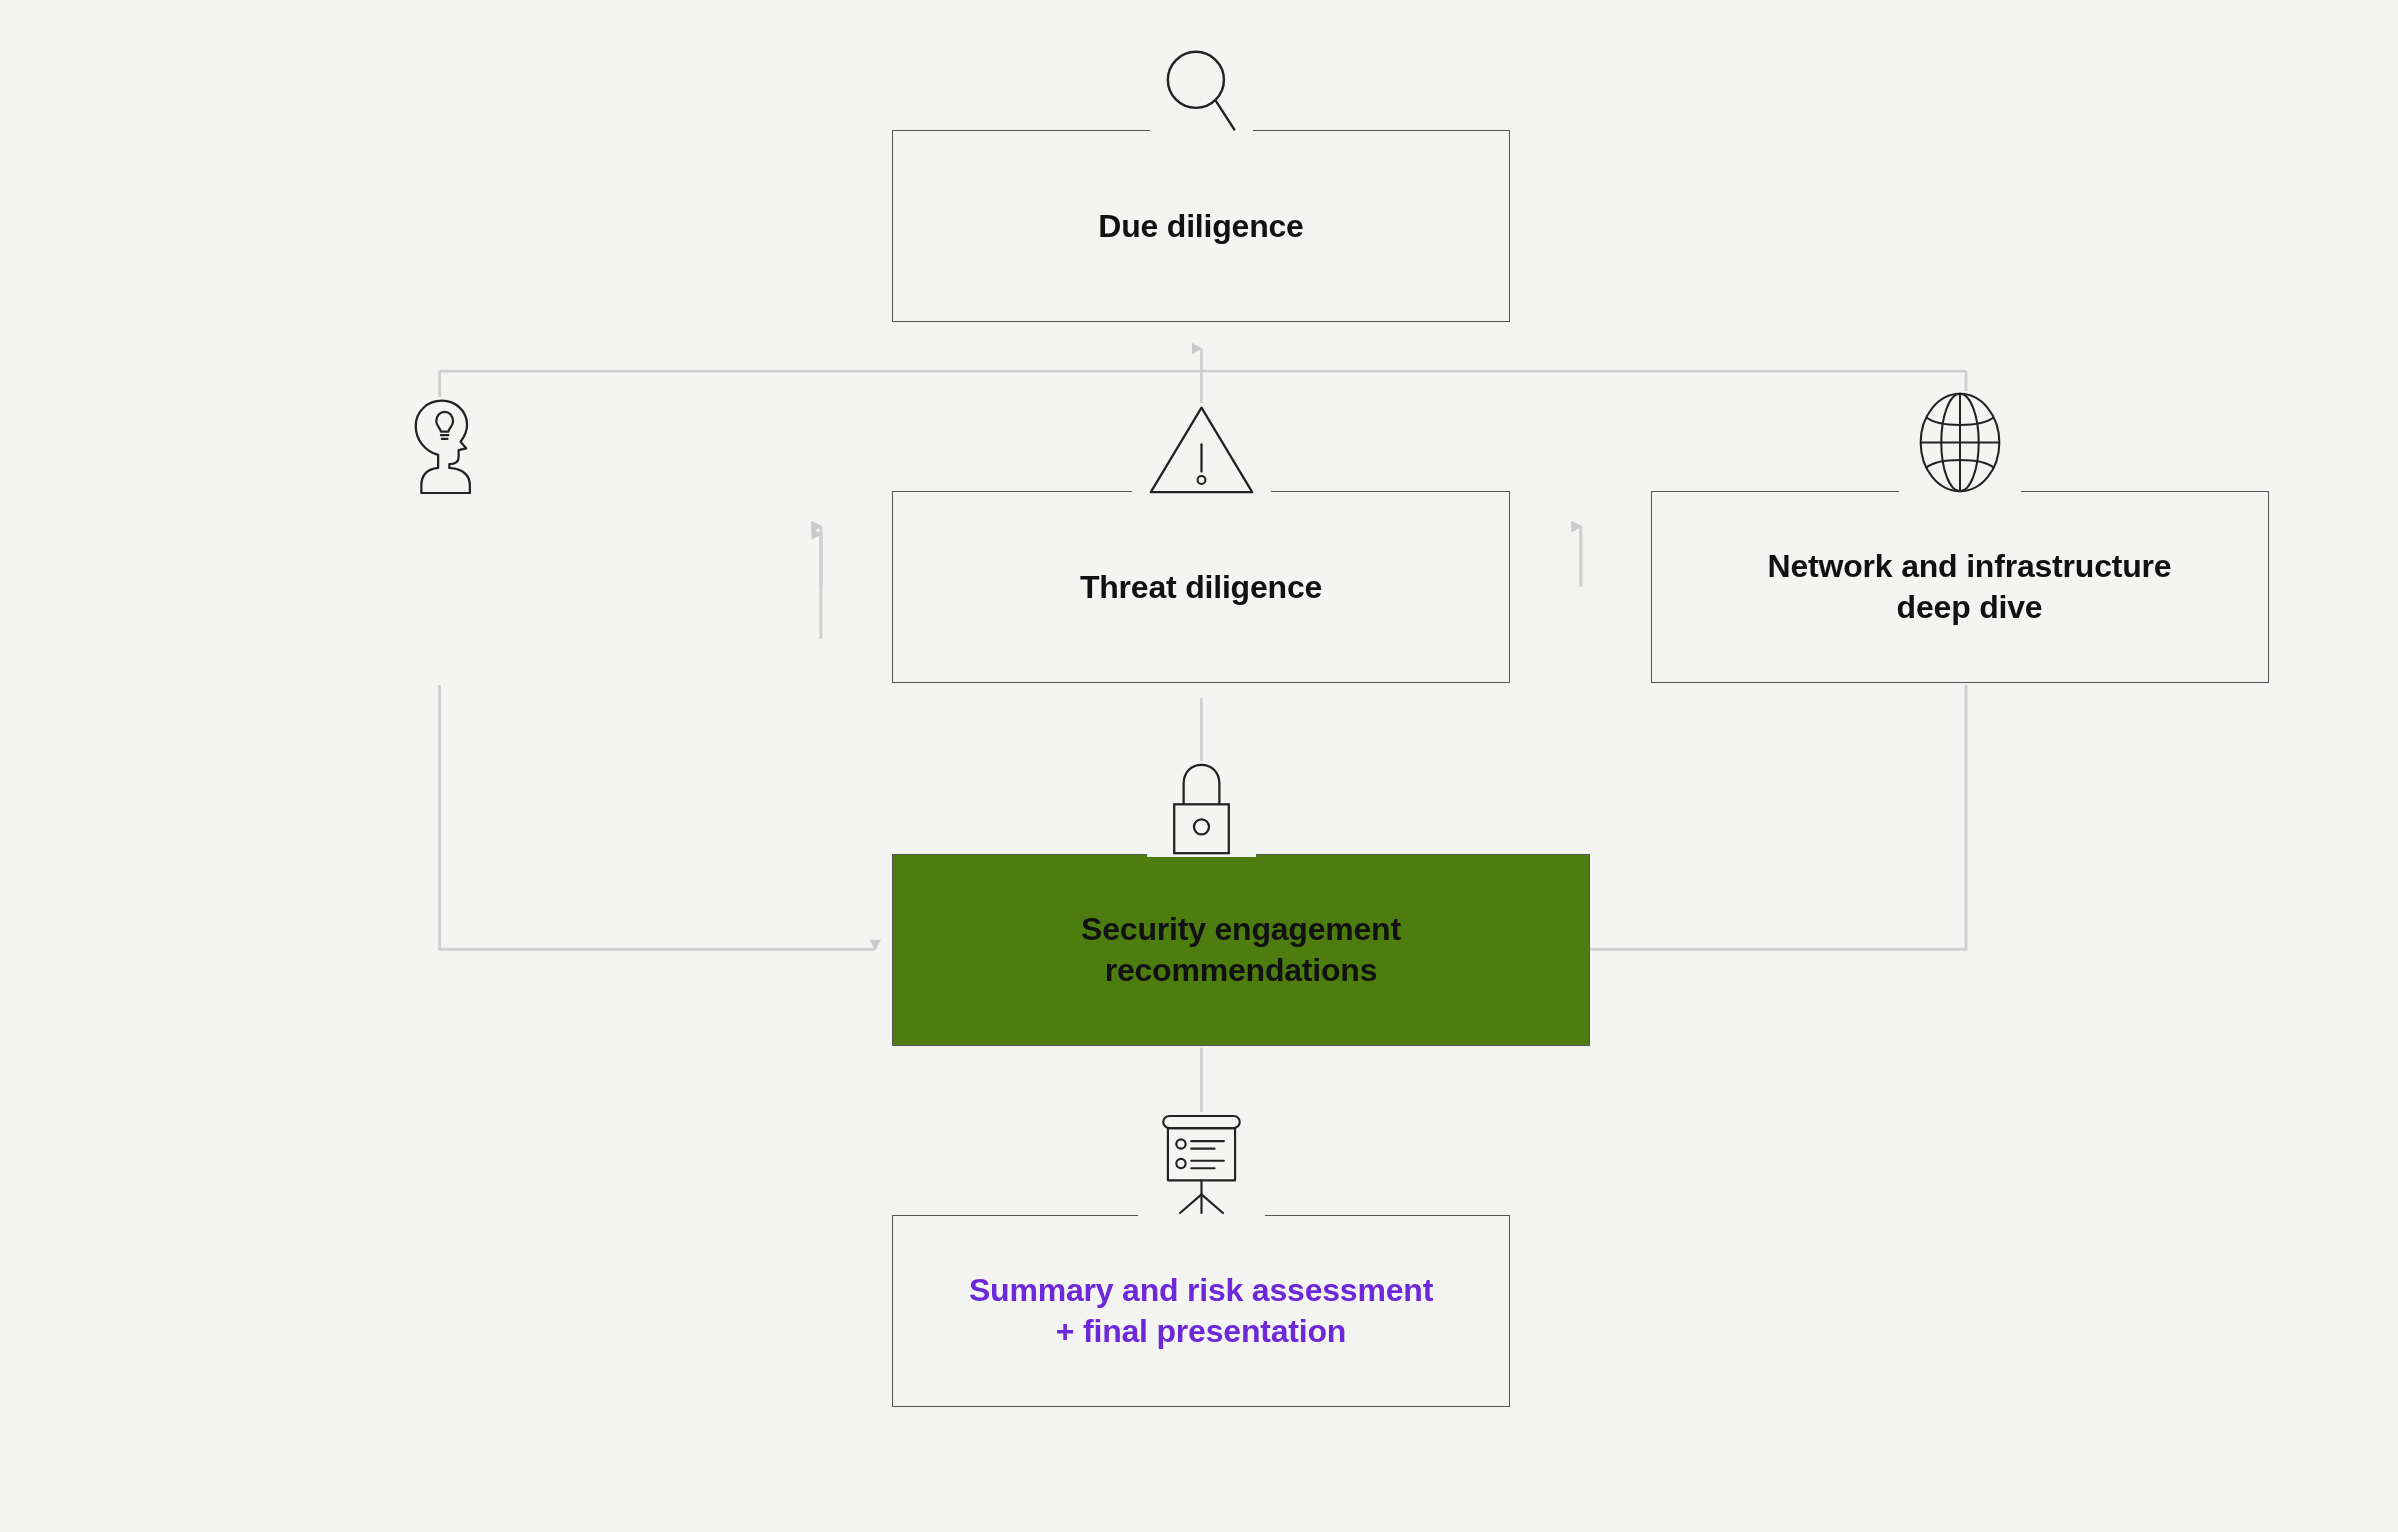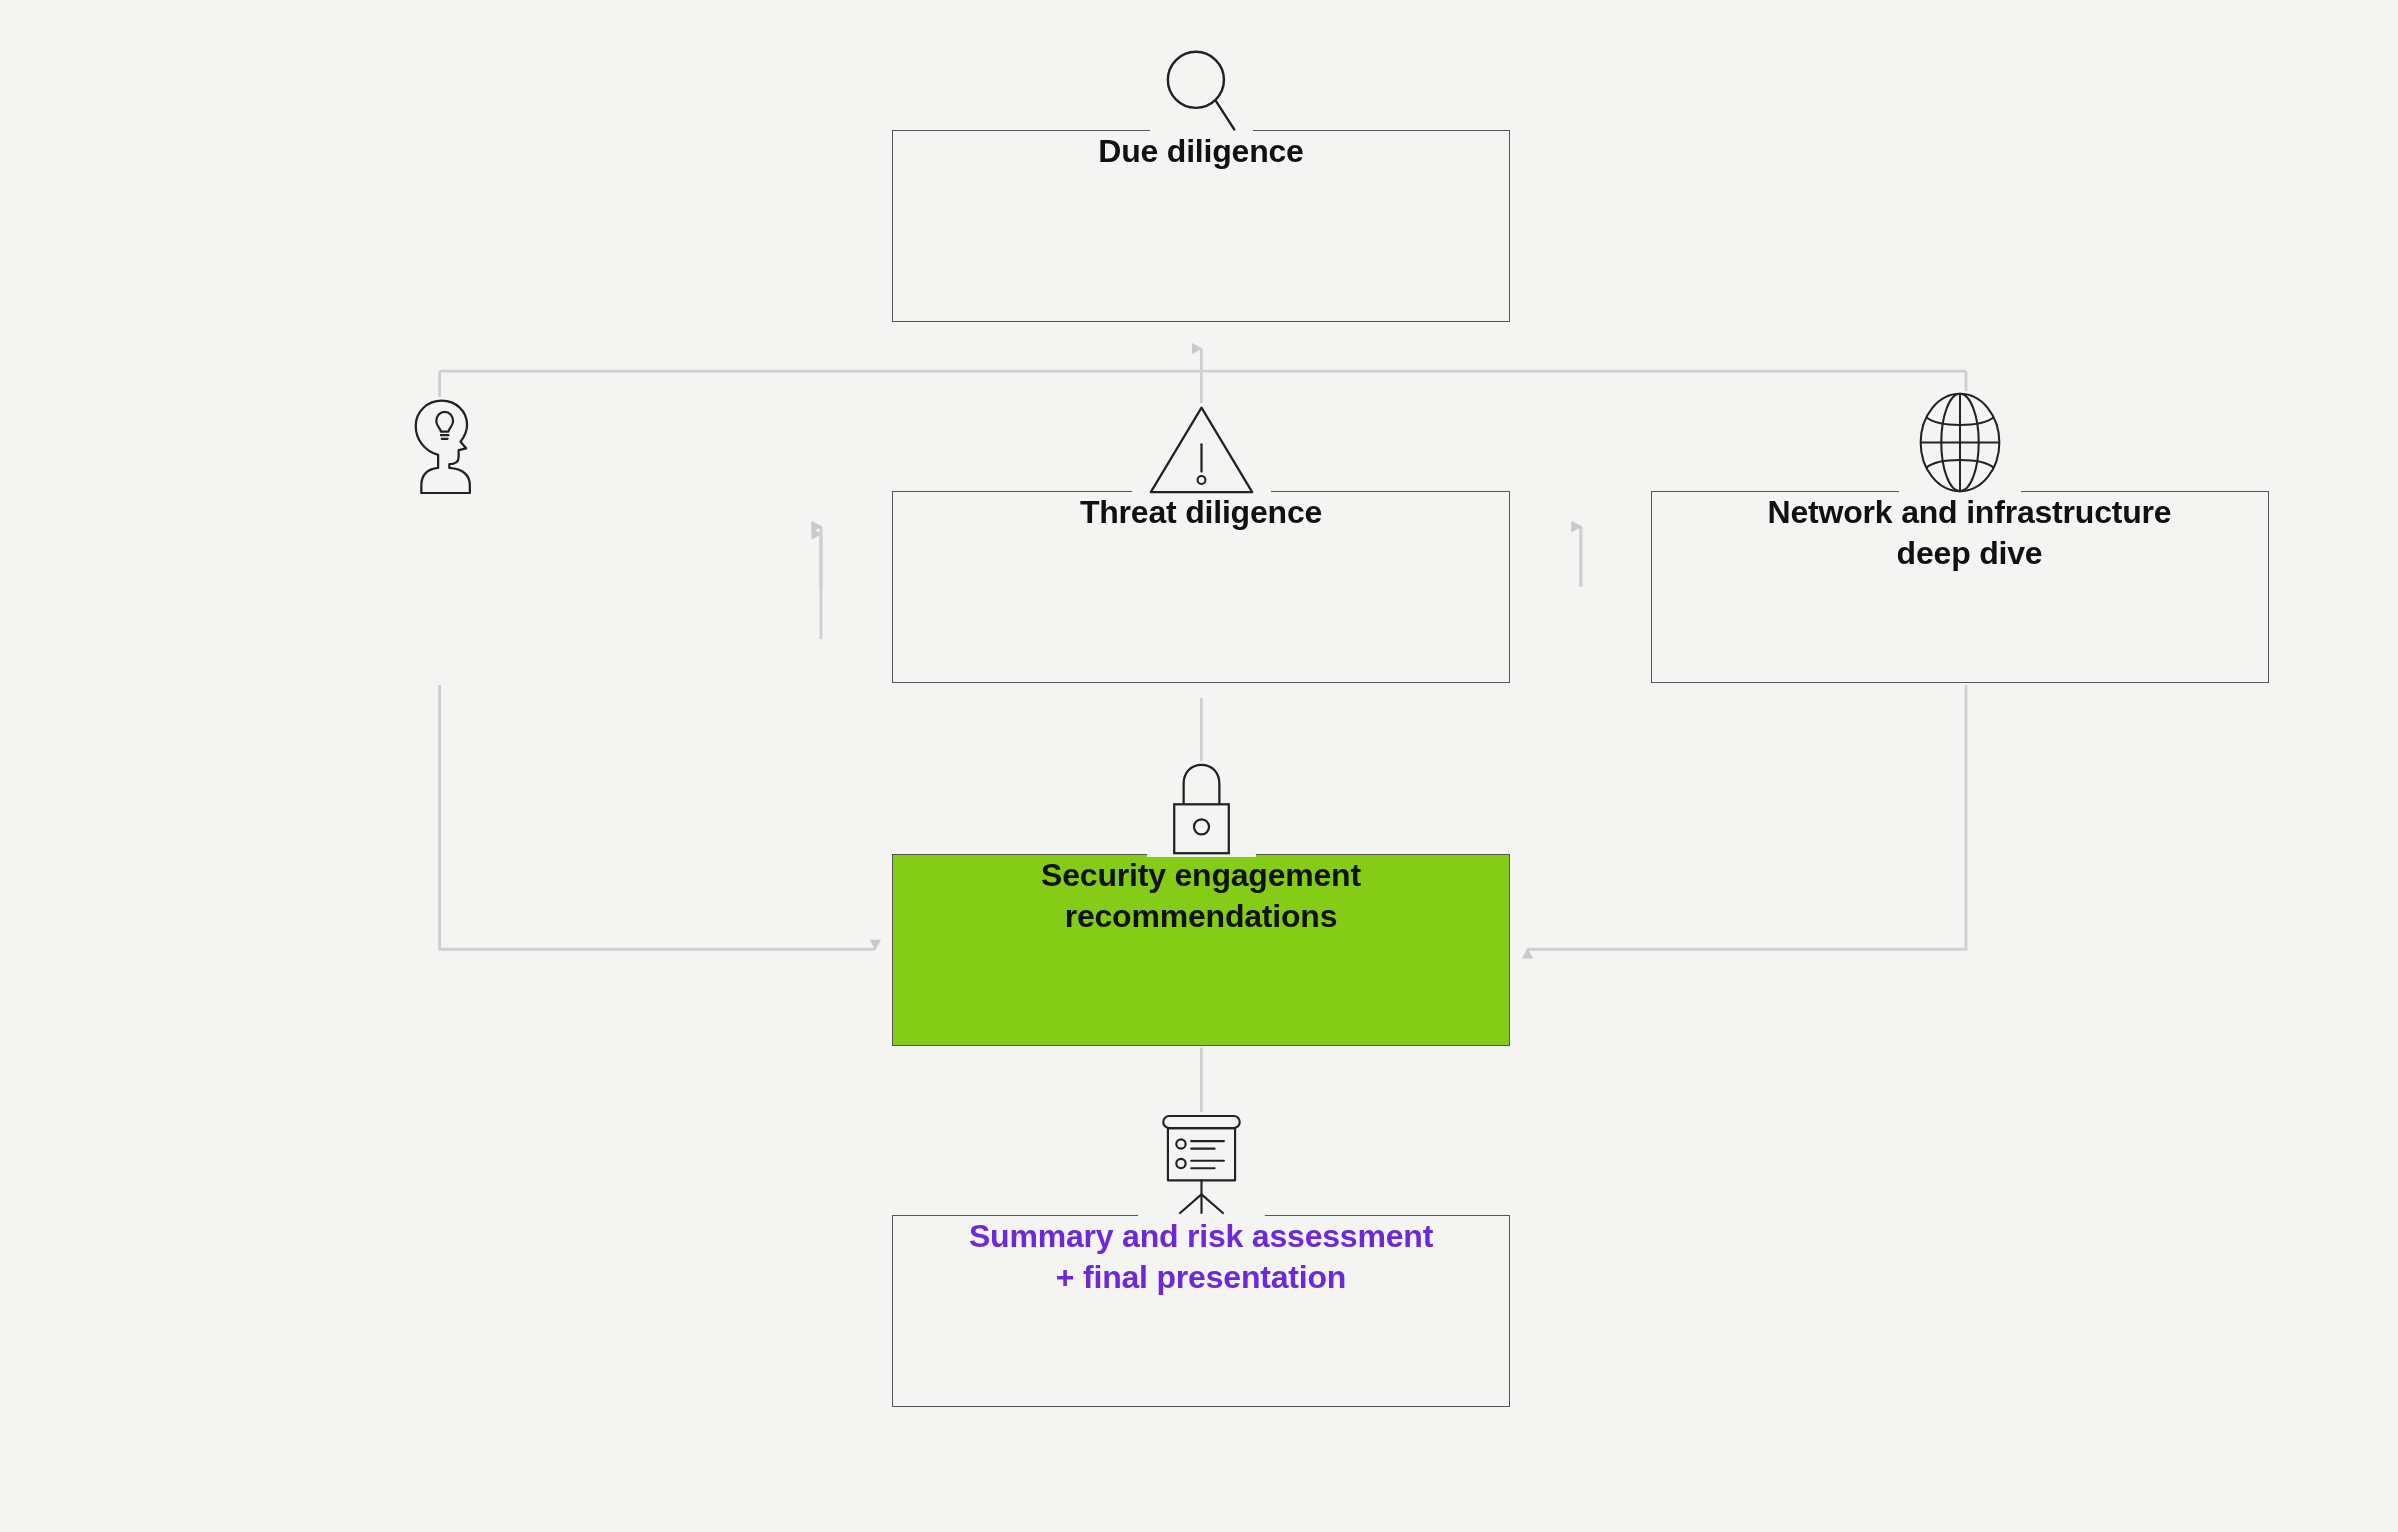--- a/index.html
+++ b/index.html
@@ -28,21 +28,21 @@
     z-index: 1;
   }
   
   .node {
     position: absolute;
     box-sizing: border-box;
     border: 1.9px solid #555555;
     background: #f4f4f3;
     z-index: 2;
     display: flex;
-    align-items: flex-start;
+    align-items: center;
     justify-content: center;
   }
   .node-label {
     font-weight: bold;
     color: #111111;
     text-align: center;
     line-height: 1.28;
     letter-spacing: -0.2px;
     padding: 0 22.5px;
     white-space: pre-line;
@@ -175,21 +175,21 @@
           <ellipse cx="49" cy="55" rx="20" ry="52"></ellipse>
           <line x1="49" y1="3" x2="49" y2="107"></line>
           <line x1="7" y1="55" x2="91" y2="55"></line>
           <path d="M13 28 C26 39 72 39 85 28"></path>
           <path d="M13 82 C26 71 72 71 85 82"></path>
         </g>
       </svg>
     </span>
   </div>
 
-  <div class="node" style="left: 892px; top: 854px; width: 618px; height: 192px; border-color: rgb(85, 85, 85); background: #84cc16;">
+  <div class="node" style="left: 892px; top: 854px; width: 698px; height: 192px; border-color: rgb(85, 85, 85); background: #4d7c0f;">
     <div class="node-label size-lg" style="color: rgb(17, 17, 17);">Security engagement
 recommendations</div>
   </div>
   <div class="node-icon" style="left:1126px; top:793px; width:150px; height:64px;">
     <span class="icon-mask" style="background: rgb(244, 244, 243);">
       <svg width="79" height="96" viewBox="0 0 84 102">
         <g fill="none" stroke="#222" stroke-width="2.4">
           <path d="M23 46 V24 C23 12 31 4 42 4 C53 4 61 12 61 24 V46"></path>
           <rect x="13" y="46" width="58" height="52"></rect>
           <circle cx="42" cy="70" r="8"></circle>

